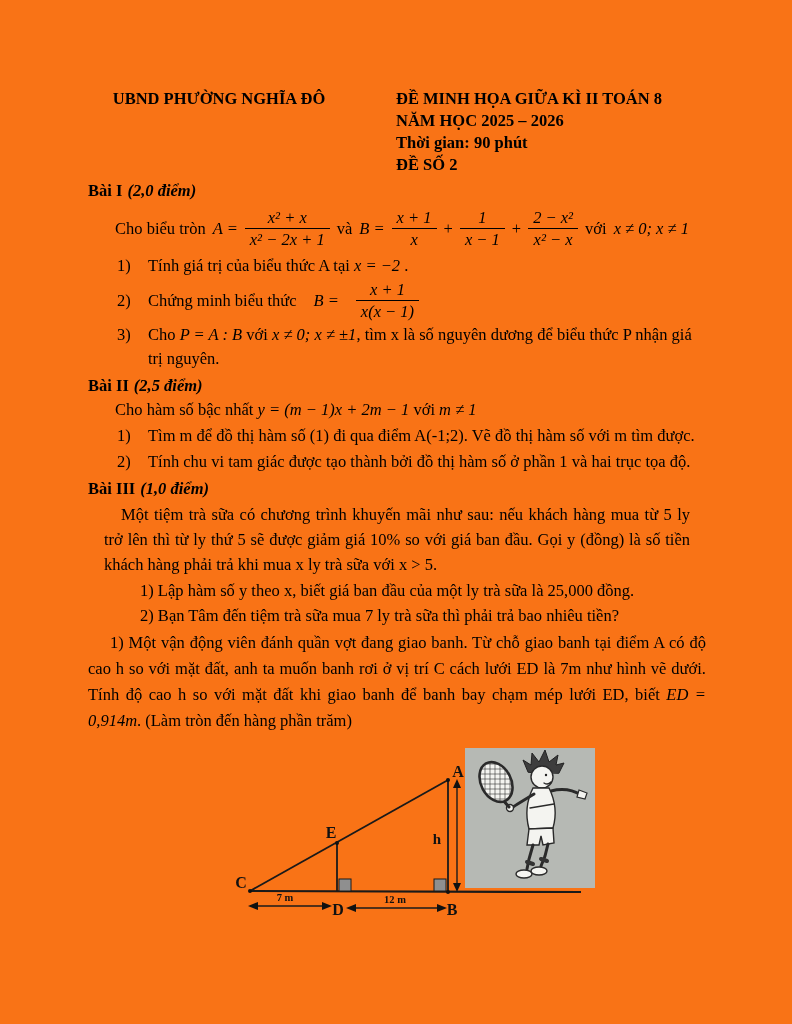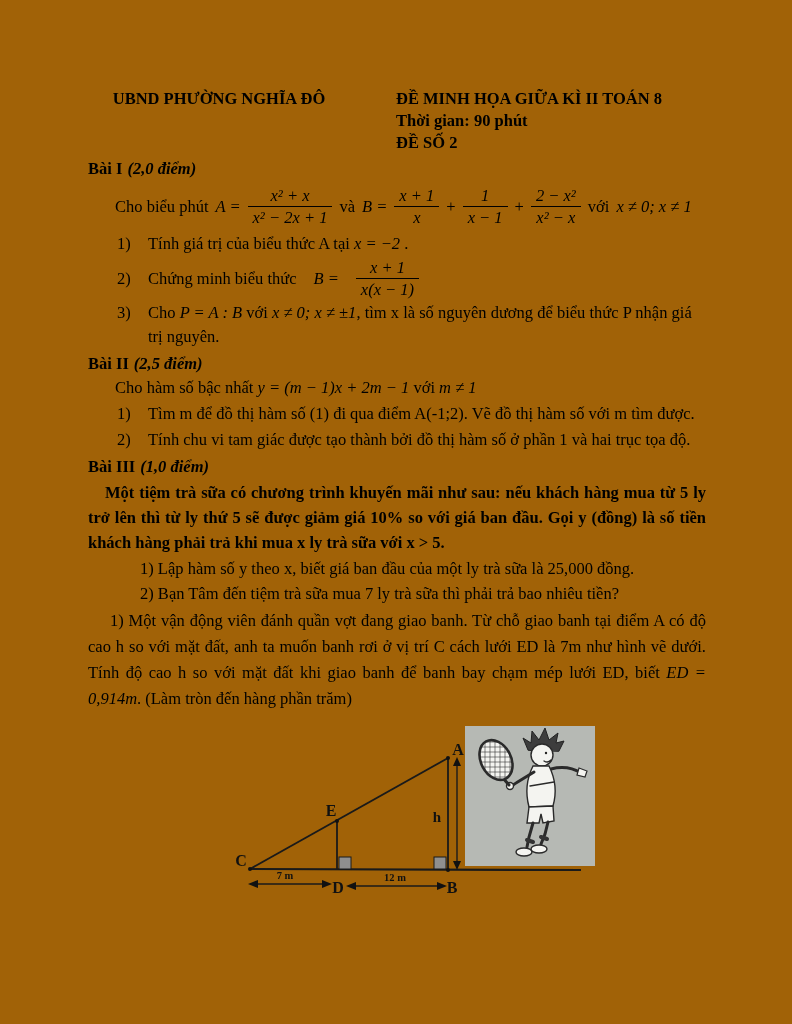--- a/index.html
+++ b/index.html
@@ -1,18 +1,18 @@
 <!DOCTYPE html>
 <html><head>
 <meta charset="utf-8">
 <style>
   html,body { margin:0; padding:0; background:#e9e9e9; }
   .page {
     position:relative; width:792px; height:1024px; margin:0 auto;
-    background:#a16207; color:#000; overflow:hidden;
+    background:#f97316; color:#000; overflow:hidden;
     font-family:"Liberation Serif", serif; font-size:16.5px; line-height:24px;
   }
   .content { padding:88px 86px 0 88px; }
 
   
   .header { display:flex; line-height:22px; }
   .header-left  { width:250px; margin-left:6px; text-align:center; font-weight:bold; }
   .header-right { width:310px; margin-left:auto; text-align:left; font-weight:bold; }
 
   
@@ -29,48 +29,49 @@
   .formula-row { display:flex; align-items:center; gap:7px; margin:5px 0 5px 27px; flex-wrap:nowrap; }
 
   .item { display:flex; margin:2px 0 2px 29px; }
   .item.centered { align-items:center; }
   .item .no { flex:0 0 31px; }
   .item .body { flex:1; }
   .item .body-flex { flex:1; display:flex; align-items:center; gap:17px; }
 
   .intro-line { margin-left:27px; }
 
-  .para3 { text-align:justify; text-indent:17px; line-height:25px; margin:1px 0;font-weight:bold; }
+  .para3 { text-align:justify; text-indent:17px; line-height:25px; margin:1px 16px; }
   .sub-item { margin-left:52px; line-height:25px; }
 
   .para4 { text-align:justify; text-indent:22px; line-height:26px; margin:2px 0 0 0; }
 
   .fig { display:block; margin:4px 0 0 142px; }
 </style>
 </head>
 <body>
 
 <div class="page">
   <div class="content">
 
     <div class="header">
       <div class="header-left">
         <div>UBND PHƯỜNG NGHĨA ĐÔ</div>
       </div>
       <div class="header-right">
         <div>ĐỀ MINH HỌA GIỮA KÌ II TOÁN 8</div>
+        <div>NĂM HỌC 2025 – 2026</div>
         <div>Thời gian: 90 phút</div>
         <div>ĐỀ SỐ 2</div>
       </div>
     </div>
 
     <div class="bai-head"><span>Bài I</span><span class="pts">(2,0 điểm)</span></div>
 
     <div class="formula-row">
-      <span>Cho biểu phút</span>
+      <span>Cho biểu tròn</span>
       <span class="math">A =</span>
       <span class="frac">
           <span class="num math">x² + x</span>
           <span class="den math">x² − 2x + 1</span>
         </span>
       <span>và</span>
       <span class="math">B =</span>
       <span class="frac">
           <span class="num math">x + 1</span>
           <span class="den math">x</span>

